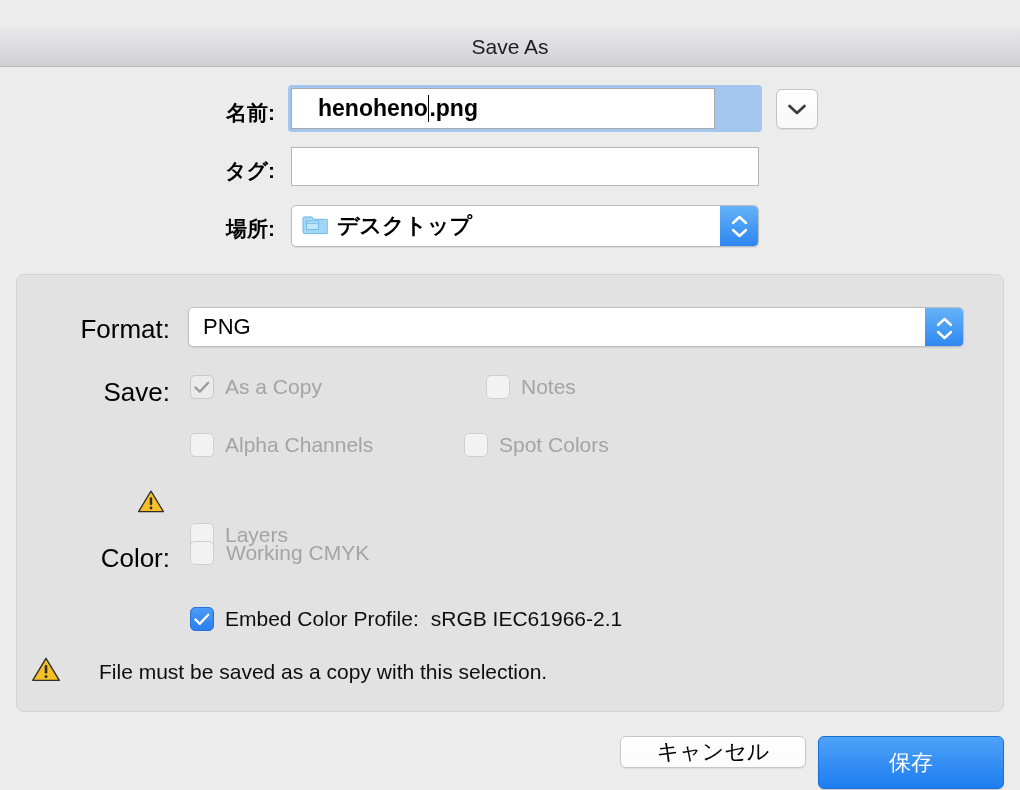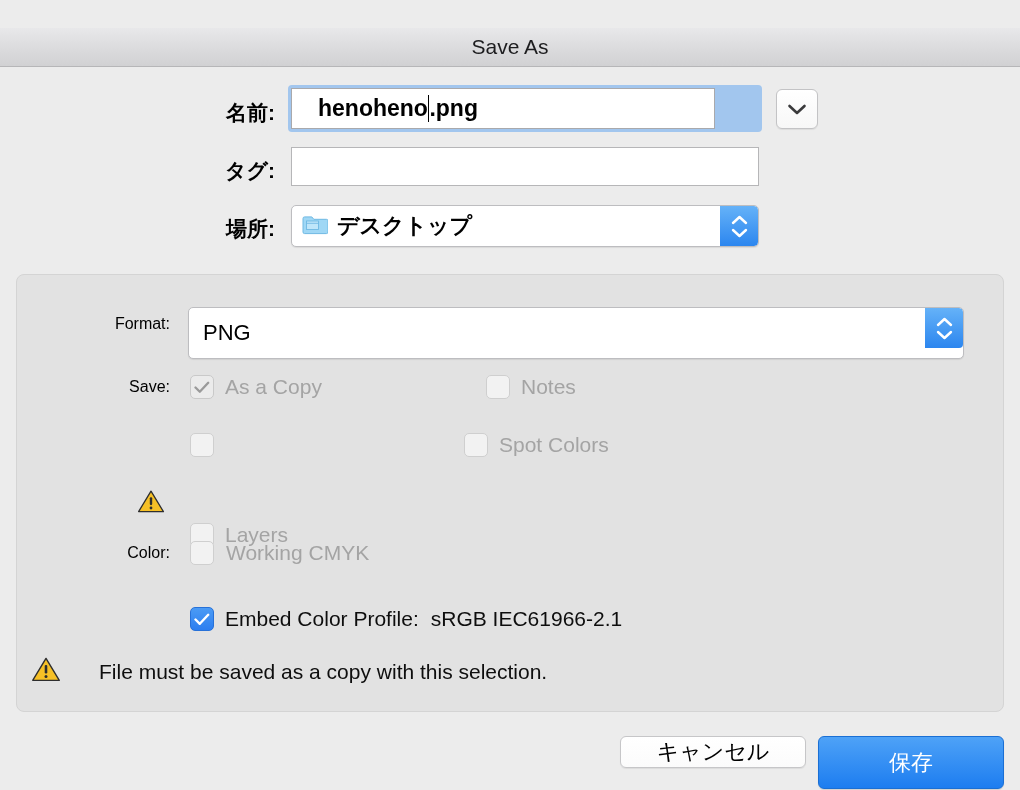--- a/index.html
+++ b/index.html
@@ -173,32 +173,32 @@
     height: 438px;
     background: #e2e2e2;
     border: 1px solid #d4d4d4;
     border-radius: 8px;
     box-sizing: border-box;
   }
 
   .section-label {
     position: absolute;
     text-align: right;
-    font-size: 16px;
+    font-size: 26px;
     color: #000;
     line-height: 1;
   }
 
   
   .format-popup {
     position: absolute;
     left: 188px;
     top: 307px;
     width: 776px;
-    height: 52px;
+    height: 40px;
     background: #ffffff;
     border: 1px solid #bdbdc0;
     border-radius: 5px;
     box-shadow: 0 1px 1px rgba(0,0,0,0.08);
     box-sizing: border-box;
     display: flex;
     align-items: center;
     overflow: hidden;
   }
   .format-text {
@@ -384,20 +384,21 @@
   <span class="cb-label disabled">As a Copy</span>
 </div>
 
 <div class="cb-row" style="left:486px; top:375px;">
   <span class="checkbox off"></span>
   <span class="cb-label disabled">Notes</span>
 </div>
 
 <div class="cb-row" style="left:190px; top:433px;">
   <span class="checkbox off"></span>
+  <span class="cb-label disabled">Alpha Channels</span>
 </div>
 
 <div class="cb-row" style="left:464px; top:433px;">
   <span class="checkbox off"></span>
   <span class="cb-label disabled">Spot Colors</span>
 </div>
 
 <div class="cb-row" style="left:137px; top:489px;">
   <span class="warn-icon">
     <svg width="28" height="25" viewBox="0 0 28 25">

